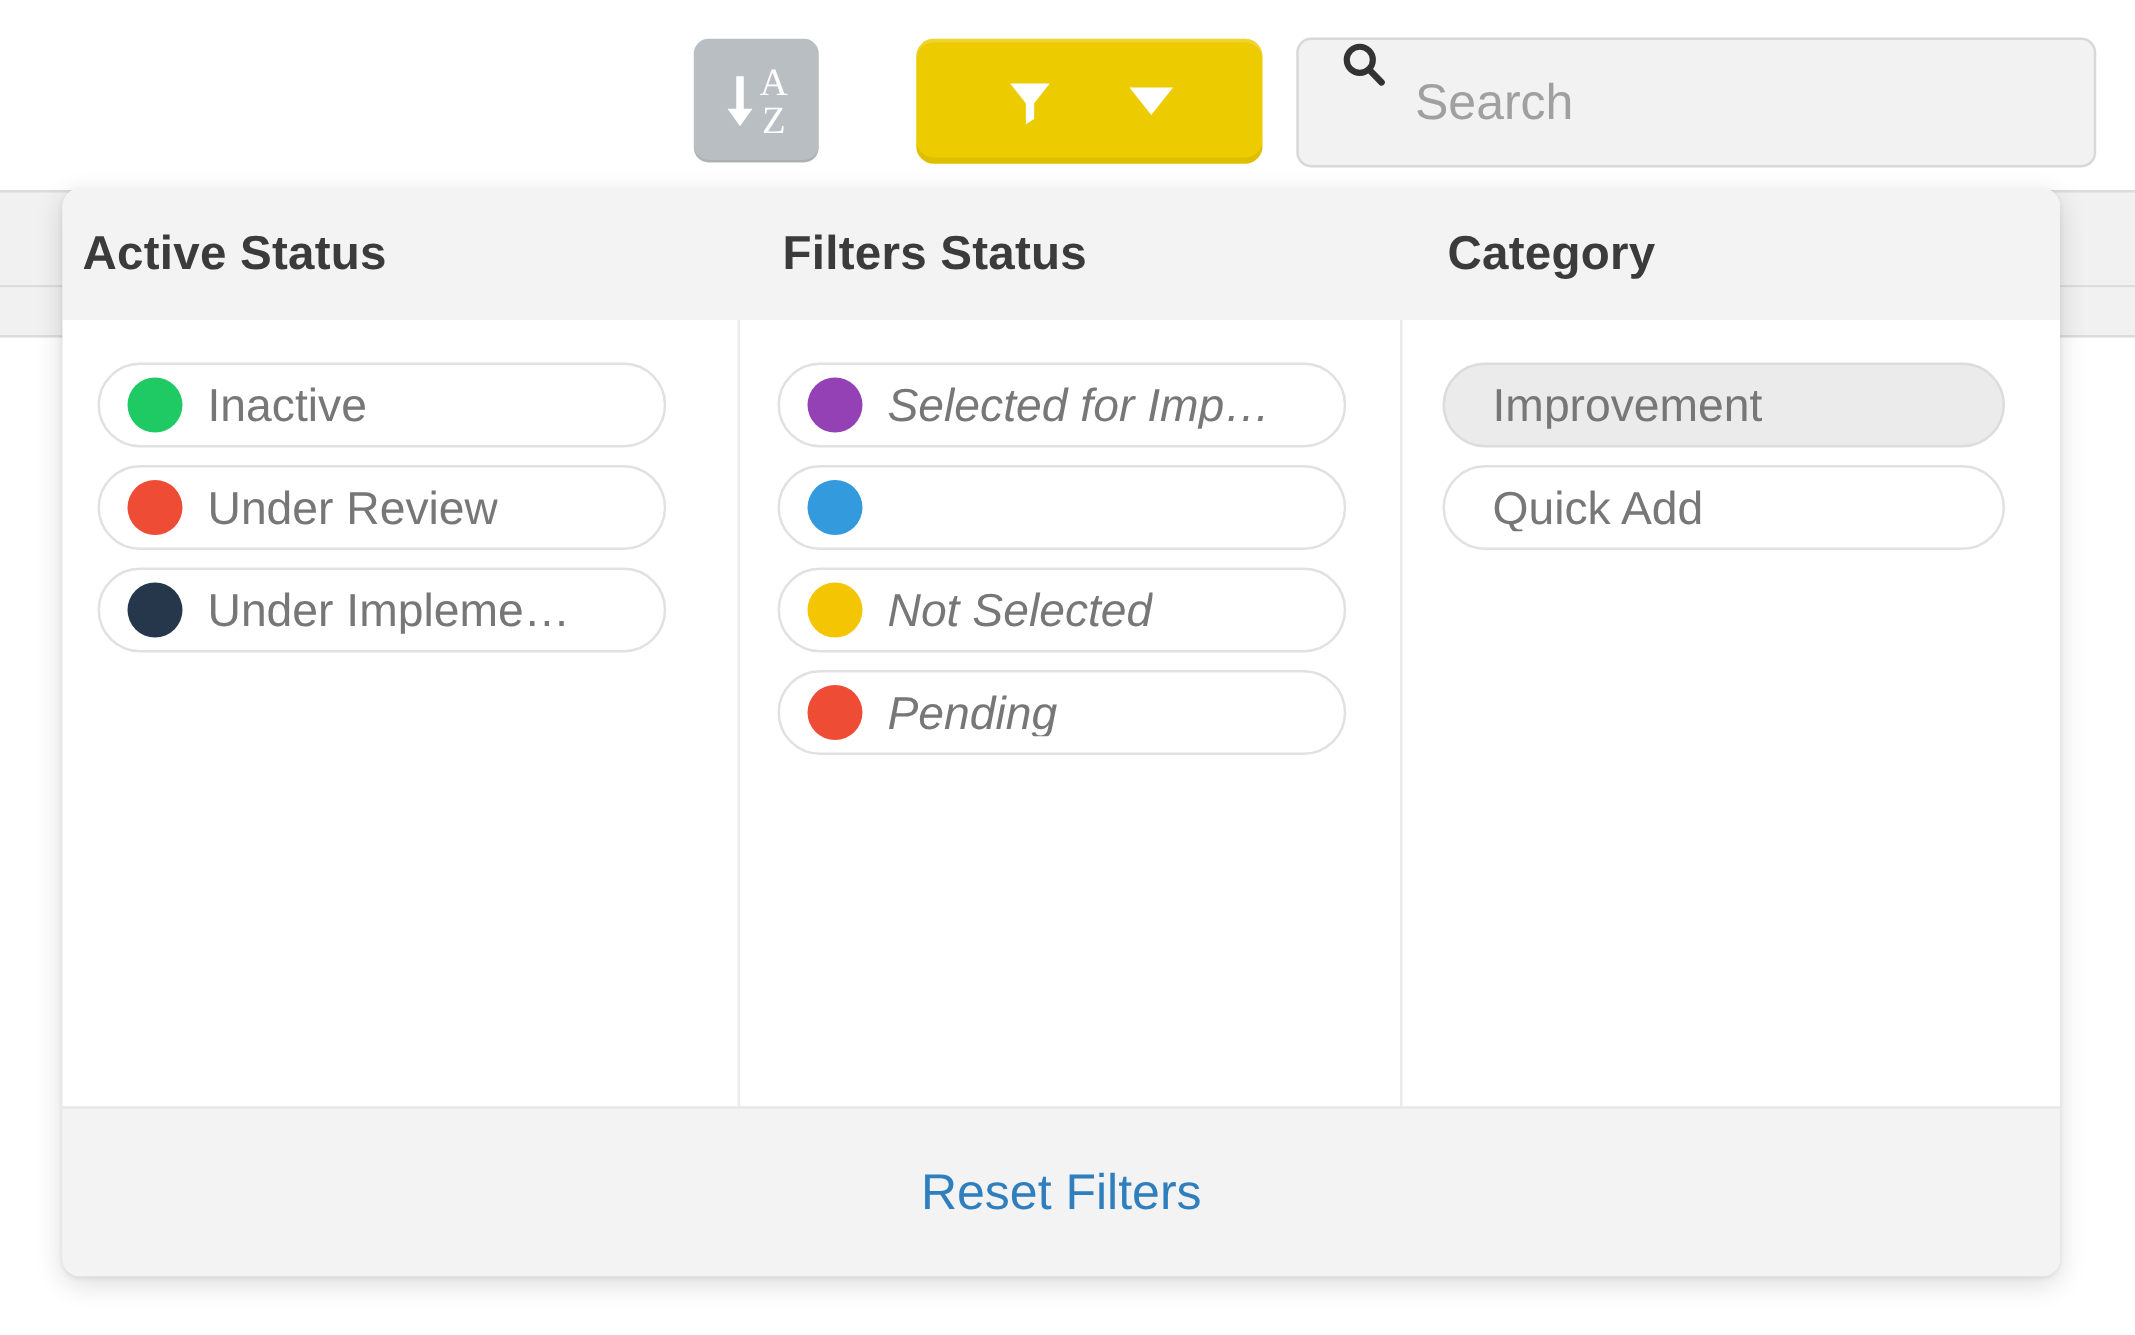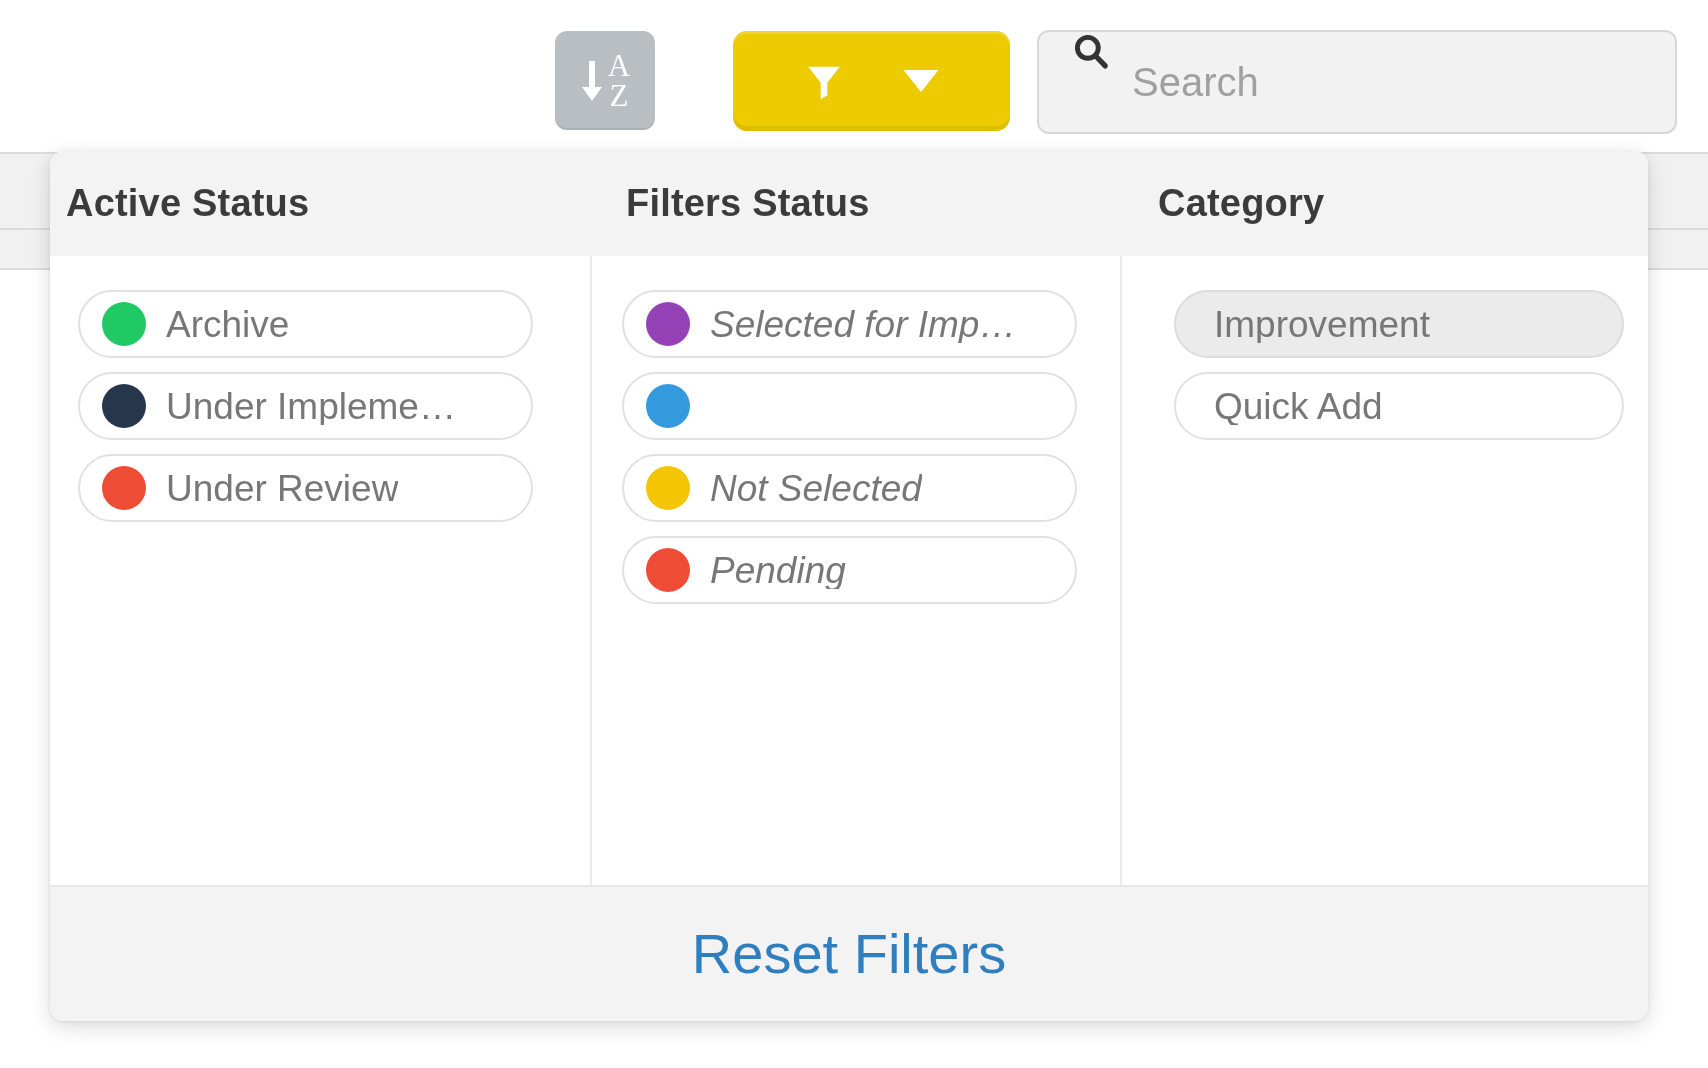--- a/index.html
+++ b/index.html
@@ -120,21 +120,21 @@
     flex: 1;
     display: flex;
     background: #ffffff;
   }
   .col {
     position: relative;
     padding-top: 34px;
   }
   .col-0 { width: 540px; }
   .col-1 { width: 530px; border-left: 2px solid #ebebeb; font-style: italic; }
-  .col-2 { width: 526px; border-left: 2px solid #ebebeb; padding-left: 20px; }
+  .col-2 { width: 526px; border-left: 2px solid #ebebeb; }
 
   .hdr-0 { width: 540px; padding-left: 16px; }
   .hdr-1 { width: 530px; padding-left: 36px; }
   .hdr-2 { width: 526px; padding-left: 38px; }
 
   .pill-list { display: flex; flex-direction: column; gap: 14px; }
   .pill {
     height: 68px;
     border: 2px solid #e1e1e1;
     border-radius: 34px;
@@ -160,21 +160,21 @@
   .col-2 .pill { padding-left: 38px; }
 
   .popover-footer {
     height: 136px;
     background: #f3f3f3;
     border-top: 2px solid #e8e8e8;
     display: flex; align-items: center; justify-content: center;
     flex: none;
   }
   .reset-link {
-    font-size: 56px;
+    font-size: 40px;
     color: #2f7fbf;
     cursor: pointer;
     text-decoration: none;
     line-height: 1;
   }
 </style>
 </head>
 <body>
 
 <div id="page-root">
@@ -226,29 +226,29 @@
       <div class="col-title hdr-1">Filters Status</div>
       <div class="col-title hdr-2">Category</div>
     </div>
 
     <div class="popover-body">
 
       <div class="col col-0">
         <div class="pill-list">
           <div class="pill">
             <span class="dot" style="background:#1fca65"></span>
-            <span class="lbl">Archive</span>
+            <span class="lbl">Inactive</span>
+          </div>
+          <div class="pill">
+            <span class="dot" style="background:#ef4c35"></span>
+            <span class="lbl">Under Review</span>
           </div>
           <div class="pill">
             <span class="dot" style="background:#26374c"></span>
             <span class="lbl">Under Impleme…</span>
-          </div>
-          <div class="pill">
-            <span class="dot" style="background:#ef4c35"></span>
-            <span class="lbl">Under Review</span>
           </div>
         </div>
       </div>
 
       <div class="col col-1">
         <div class="pill-list">
           <div class="pill">
             <span class="dot" style="background:#9441b5"></span>
             <span class="lbl">Selected for Imp…</span>
           </div>

